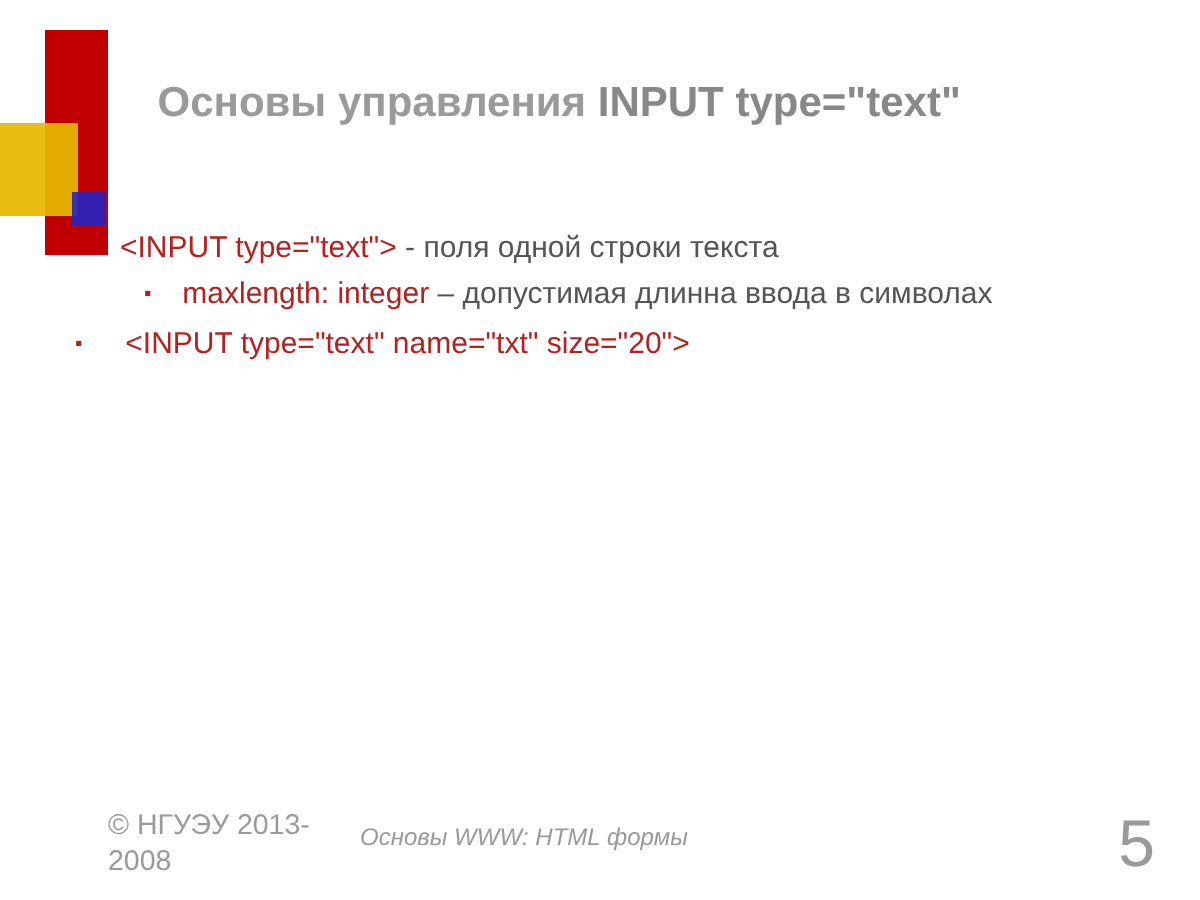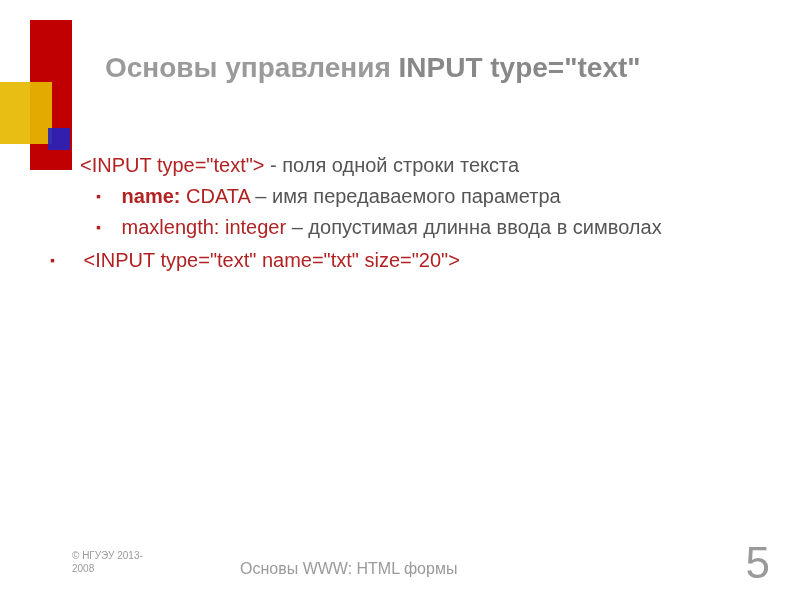--- a/index.html
+++ b/index.html
@@ -78,31 +78,32 @@
     color: #b22222;
     font-size: 14px;
     display: inline-block;
     width: 28px;
     vertical-align: 2px;
   }
   .line-example .ex-code { color: #b22222; }
   .footer {
     position: absolute;
     left: 72px;
-    bottom: 25px;
-    font-size: 10px;
+    bottom: 12px;
+    font-size: 19px;
     color: #9a9a9a;
     line-height: 1.3;
     z-index: 3;
   }
   .footer-center {
     position: absolute;
     left: 240px;
-    bottom: 22px;
+    bottom: 32px;
     font-size: 16px;
+    font-style: italic;
     color: #9a9a9a;
     z-index: 3;
   }
   .page-num {
     position: absolute;
     right: 30px;
     bottom: 12px;
     font-size: 44px;
     color: #9a9a9a;
     z-index: 3;
@@ -119,23 +120,20 @@
   <span>Основы управления </span><span class="bold-part">INPUT type="text"</span>
 </h1>
 
 <div class="content">
   <div class="line1">
     <span class="tag-open"><span>&lt;INPUT </span><span class="kw">type</span><span>="text"&gt;</span></span><span>  - поля одной строки текста</span>
   </div>
 
   <ul class="bullet-list">
     <li>
-      <span class="attr-bold">name:</span><span class="attr"> CDATA</span><span> – имя передаваемого параметра</span>
-    </li>
-    <li>
       <span class="attr">maxlength: integer</span><span> – допустимая длинна ввода в символах</span>
     </li>
   </ul>
 
   <ul class="line-example">
     <li>
       <span class="ex-code">&lt;INPUT type="text" name="txt" size="20"&gt;</span>
     </li>
   </ul>
 </div>

